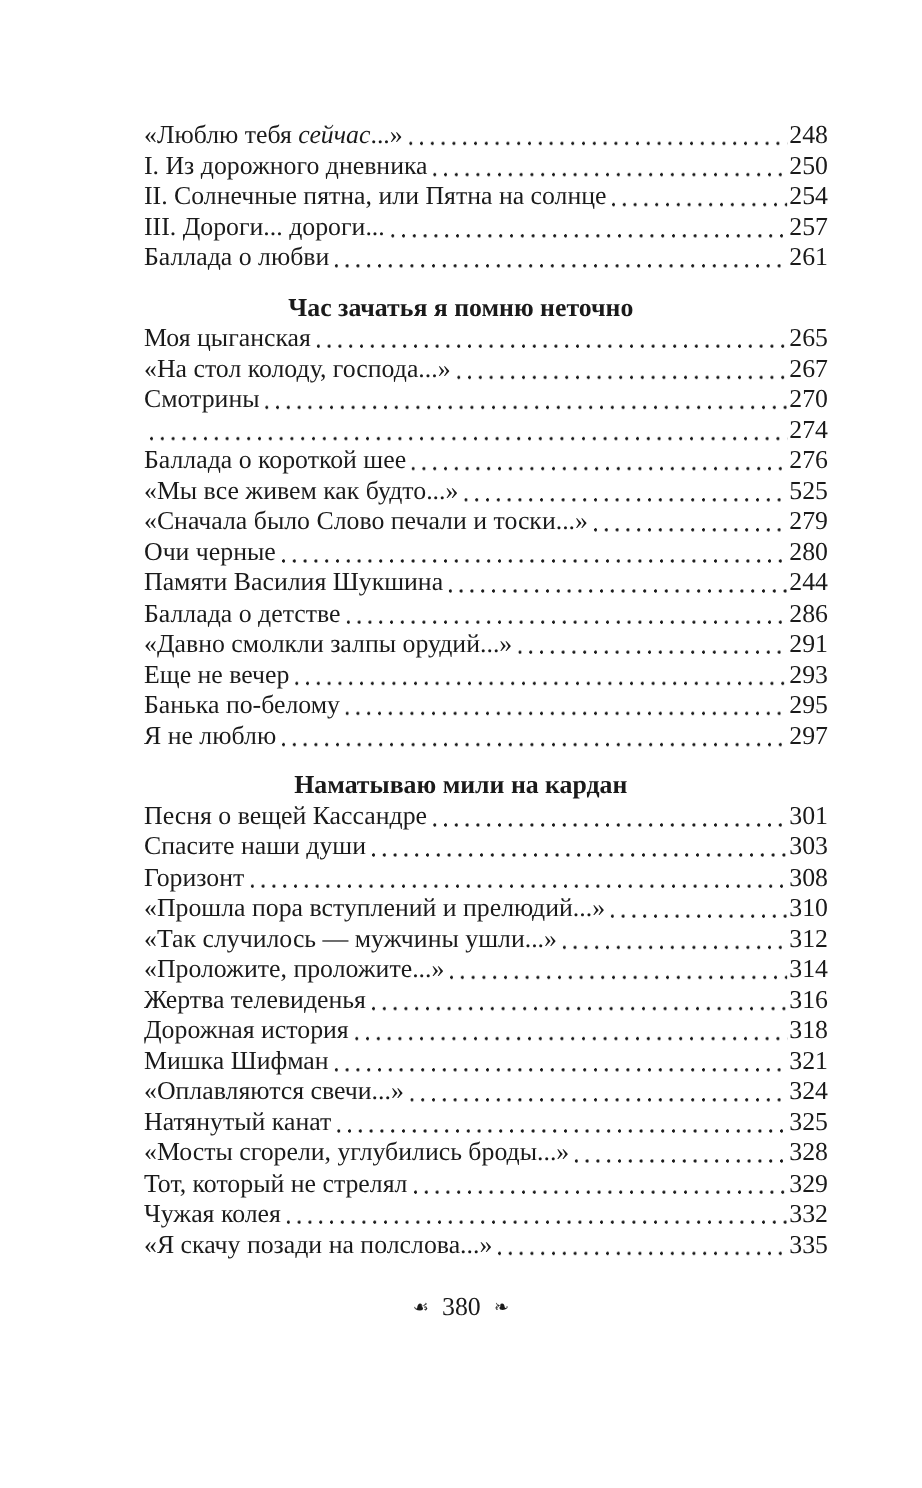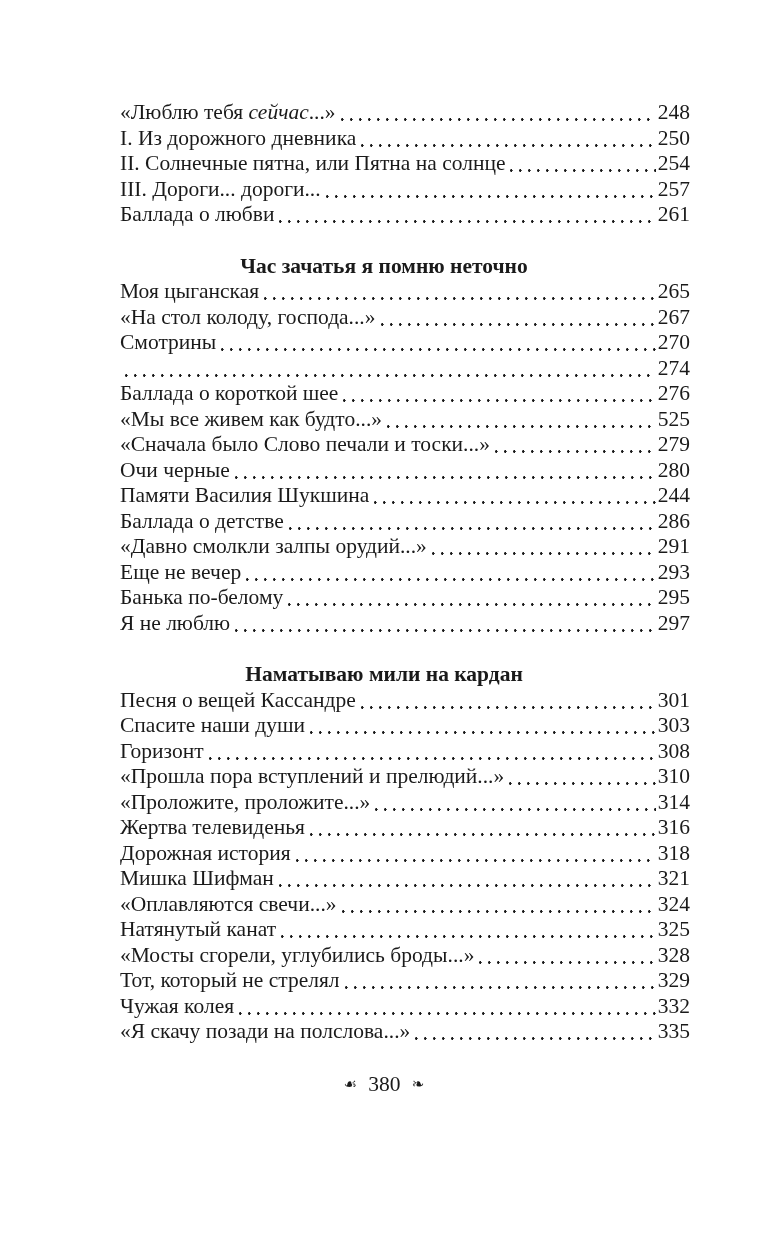--- a/index.html
+++ b/index.html
@@ -17,21 +17,21 @@
     overflow: hidden;
   }
   .toc {
     padding: 100px 78px 0 120px;
   }
   .section-heading {
     font-size: 21.5px;
     line-height: 25.5px;
     font-weight: bold;
     text-align: center;
-    margin: 26px -78px 0 -120px; 
+    margin: 16px -78px 0 -120px; 
     white-space: nowrap;
   }
   .toc-row {
     display: flex;
     align-items: center;
     font-size: 21.5px;
     line-height: 25.5px;
     white-space: nowrap;
   }
   .entry-title {
@@ -185,20 +185,25 @@
         </div>
         <div class="toc-row">
           <span class="entry-title"><span>Горизонт</span></span>
           <span class="dots"></span>
           <span class="page-num">308</span>
         </div>
         <div class="toc-row">
           <span class="entry-title"><span>«Прошла пора вступлений и прелюдий...»</span></span>
           <span class="dots"></span>
           <span class="page-num">310</span>
+        </div>
+        <div class="toc-row">
+          <span class="entry-title"><span>«Так случилось — мужчины ушли...»</span></span>
+          <span class="dots"></span>
+          <span class="page-num">312</span>
         </div>
         <div class="toc-row">
           <span class="entry-title"><span>«Проложите, проложите...»</span></span>
           <span class="dots"></span>
           <span class="page-num">314</span>
         </div>
         <div class="toc-row">
           <span class="entry-title"><span>Жертва телевиденья</span></span>
           <span class="dots"></span>
           <span class="page-num">316</span>

